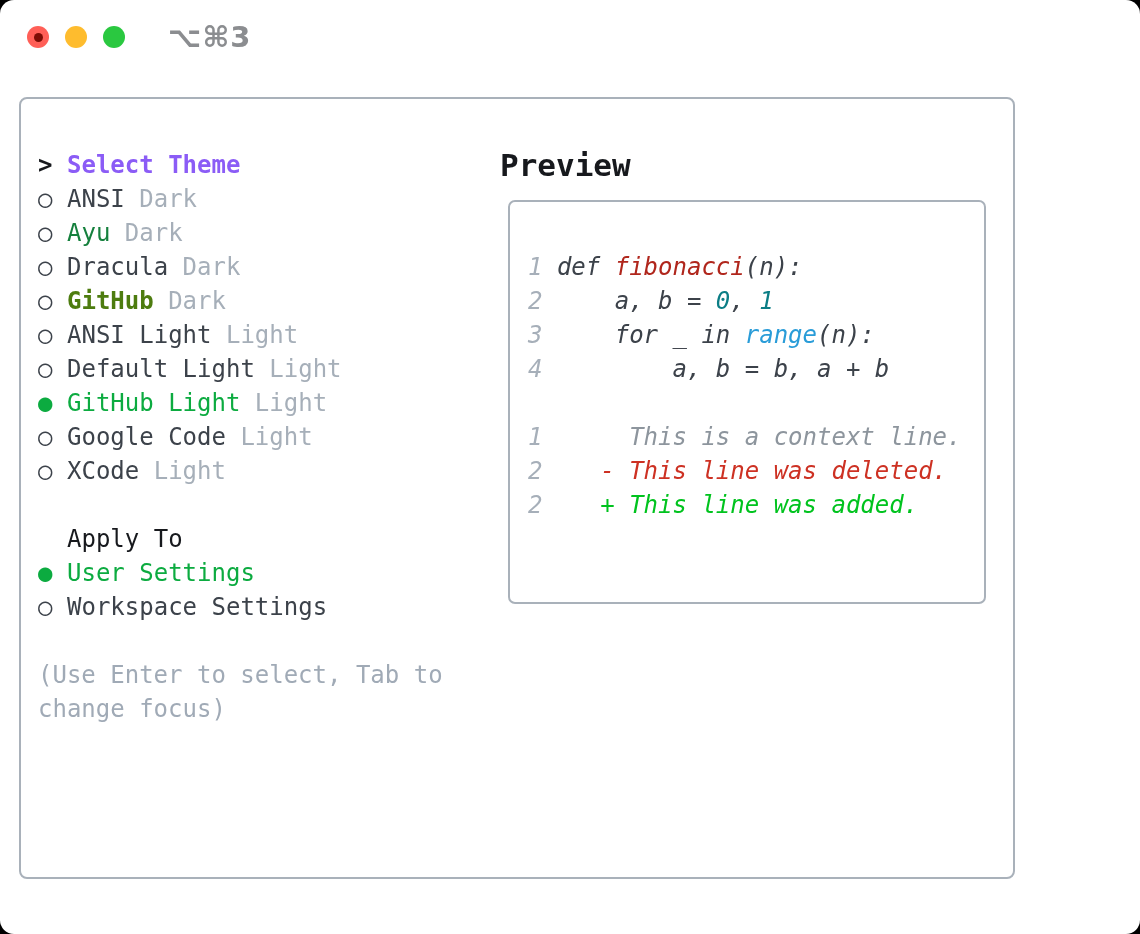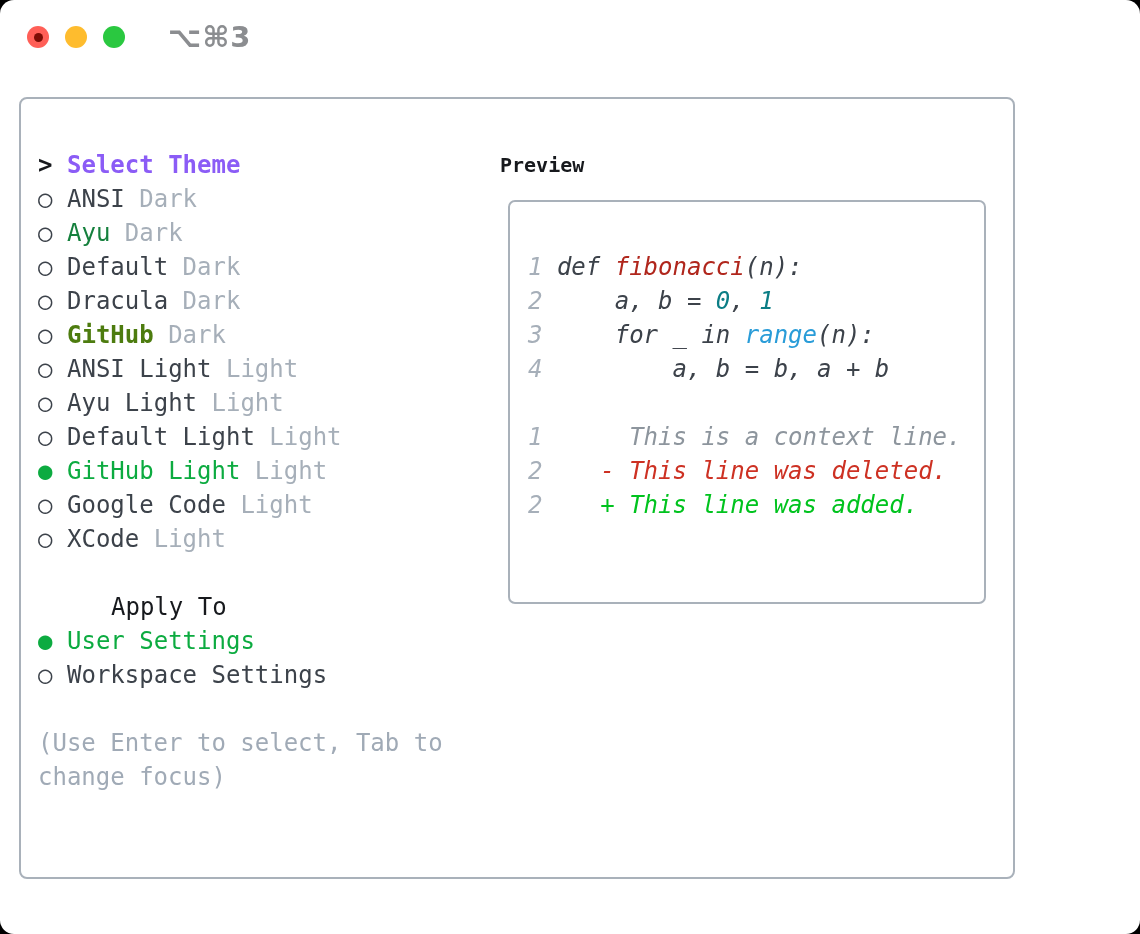--- a/index.html
+++ b/index.html
@@ -49,21 +49,21 @@
   .hdr, .hdr .bullet { font-weight: bold; color: #17191d; }
   .subhdr { color: #17191d; }
   .spacer { height: 34px; }
   .help {
     width: 440px; font-size: 24px; line-height: 34px;
     white-space: normal; color: #a0aab6;
   }
   .preview-label {
     position: absolute; left: 500px; top: 148px;
     height: 34px; line-height: 34px;
-    font-size: 20px; font-weight: bold; color: #17191d;
+    font-size: 31px; font-weight: bold; color: #17191d;
   }
   .preview-box {
     position: absolute; left: 508px; top: 200px;
     width: 478px; height: 404px;
     border: 2px solid #a9b1ba; border-radius: 7px;
     box-sizing: border-box;
     padding: 48px 0 0 18px;
     overflow: hidden; background: #fff; font-style: italic;
   }
   .code-row { height: 34px; line-height: 34px; font-size: 24px; white-space: pre; }
@@ -81,31 +81,29 @@
     <span class="tl tl-green"></span>
     <span class="win-title">⌥⌘3</span>
   </div>
 
   <div class="panel"></div>
 
   <div class="left-col" id="left-col">
       <div class="row hdr"><span class="bullet" style="color: rgb(23, 25, 29);">&gt;</span><span style="color: #8b5cf6;">Select Theme</span></div>
       <div class="row"><span class="bullet" style="color: rgb(60, 66, 74);">○</span><span style="color: rgb(60, 66, 74);">ANSI </span><span style="color: rgb(166, 175, 185);">Dark</span></div>
       <div class="row"><span class="bullet" style="color: rgb(60, 66, 74);">○</span><span style="color: #15803d;">Ayu </span><span style="color: rgb(166, 175, 185);">Dark</span></div>
-      <div class="row"><span class="bullet" style="color: rgb(60, 66, 74);">○</span><span style="color: rgb(60, 66, 74);">Default </span><span style="color: rgb(166, 175, 185);">Dark</span></div>
       <div class="row"><span class="bullet" style="color: rgb(60, 66, 74);">○</span><span style="color: rgb(60, 66, 74);">Dracula </span><span style="color: rgb(166, 175, 185);">Dark</span></div>
       <div class="row"><span class="bullet" style="color: rgb(60, 66, 74);">○</span><span style="color: #4d7c0f; font-weight: bold;">GitHub </span><span style="color: rgb(166, 175, 185);">Dark</span></div>
       <div class="row"><span class="bullet" style="color: rgb(60, 66, 74);">○</span><span style="color: rgb(60, 66, 74);">ANSI Light </span><span style="color: rgb(166, 175, 185);">Light</span></div>
-      <div class="row"><span class="bullet" style="color: rgb(60, 66, 74);">○</span><span style="color: rgb(60, 66, 74);">Ayu Light </span><span style="color: rgb(166, 175, 185);">Light</span></div>
       <div class="row"><span class="bullet" style="color: rgb(60, 66, 74);">○</span><span style="color: rgb(60, 66, 74);">Default Light </span><span style="color: rgb(166, 175, 185);">Light</span></div>
       <div class="row"><span class="bullet" style="color: rgb(12, 171, 64);">●</span><span style="color: rgb(12, 171, 64);">GitHub Light </span><span style="color: rgb(166, 175, 185);">Light</span></div>
       <div class="row"><span class="bullet" style="color: rgb(60, 66, 74);">○</span><span style="color: rgb(60, 66, 74);">Google Code </span><span style="color: rgb(166, 175, 185);">Light</span></div>
       <div class="row"><span class="bullet" style="color: rgb(60, 66, 74);">○</span><span style="color: rgb(60, 66, 74);">XCode </span><span style="color: rgb(166, 175, 185);">Light</span></div>
       <div class="spacer"></div>
-      <div class="row subhdr"><span class="bullet"> </span><span style="color: rgb(23, 25, 29); margin-left: 44px;">Apply To</span></div>
+      <div class="row subhdr"><span class="bullet"> </span><span style="color: rgb(23, 25, 29);">Apply To</span></div>
       <div class="row"><span class="bullet" style="color: rgb(12, 171, 64);">●</span><span style="color: rgb(12, 171, 64);">User Settings</span></div>
       <div class="row"><span class="bullet" style="color: rgb(60, 66, 74);">○</span><span style="color: rgb(60, 66, 74);">Workspace Settings</span></div>
       <div class="spacer"></div>
       <div class="help">(Use Enter to select, Tab to change focus)</div>
     </div>
 
   <div class="preview-label">Preview</div>
 
   <div class="preview-box" id="preview-box">
       <div class="code-row"><span style="color: rgb(166, 175, 185);">1</span><span style="color: rgb(60, 66, 74);"> def </span><span style="color: rgb(176, 38, 28);">fibonacci</span><span style="color: rgb(60, 66, 74);">(n):</span></div>

